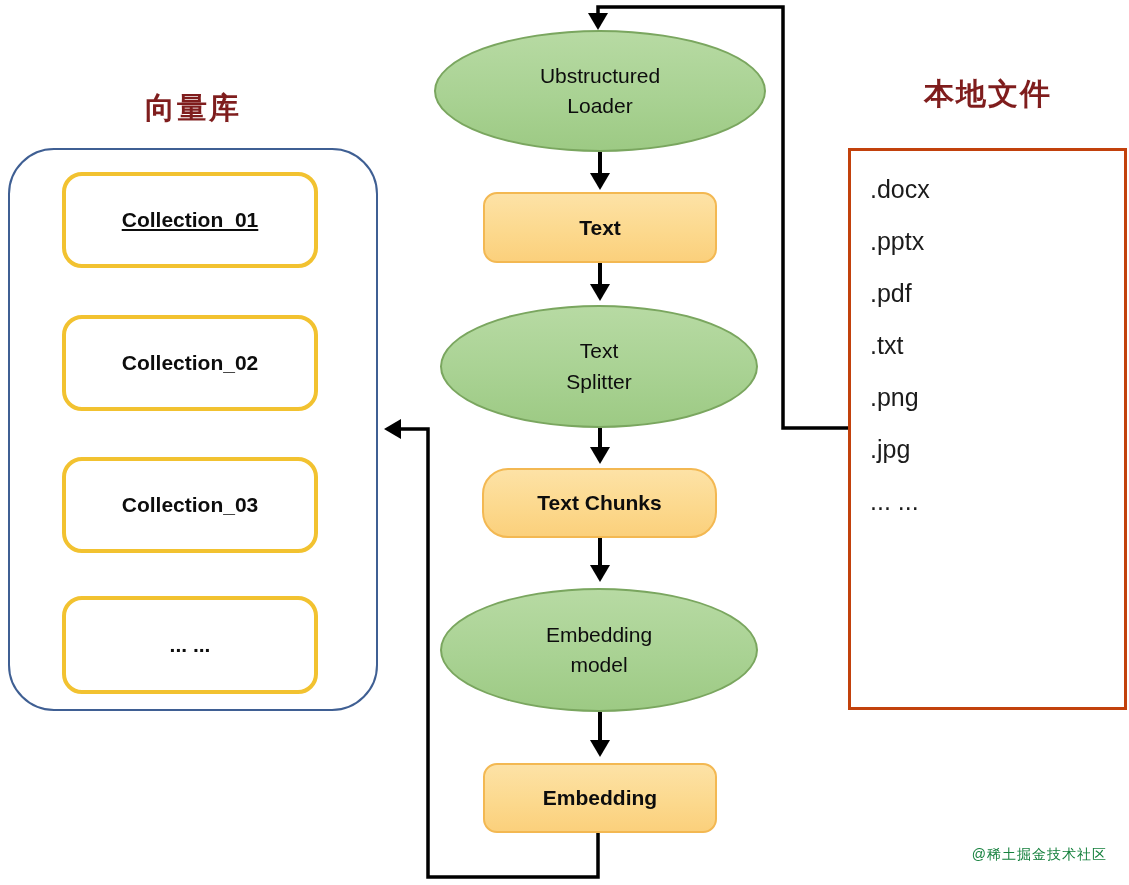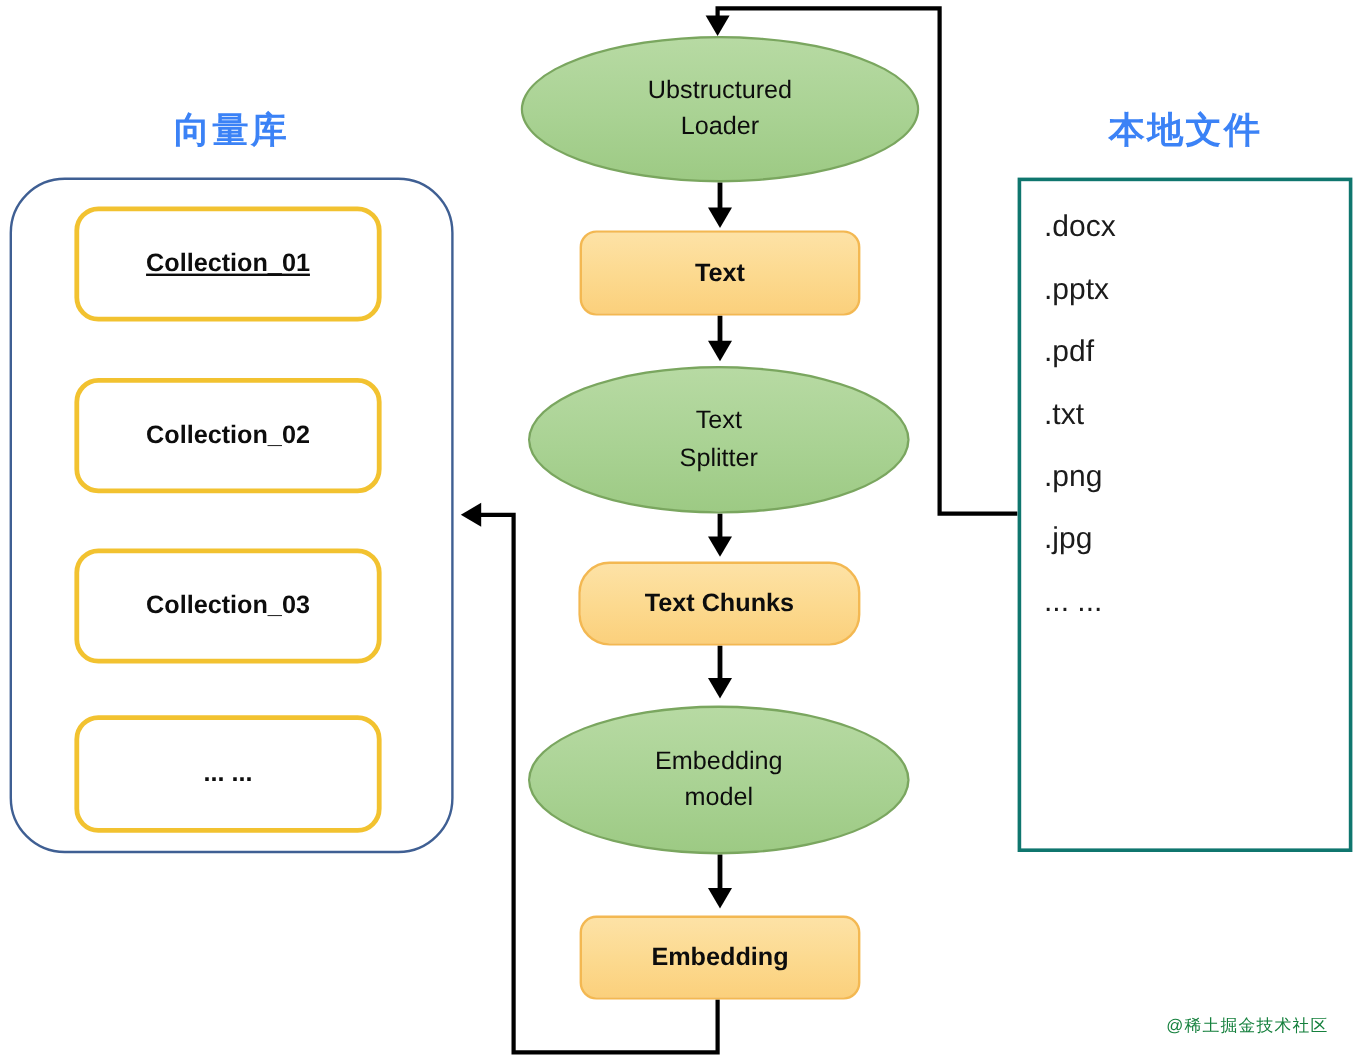--- a/index.html
+++ b/index.html
@@ -17,21 +17,21 @@
     left: 0; top: 0;
     width: 1129px; height: 885px;
     z-index: 1;
   }
   .panel-title {
     position: absolute;
     z-index: 2;
     font-size: 30px;
     font-weight: bold;
     text-align: center;
-    color: #3b82f6;
+    color: #7f1d1d;
     letter-spacing: 2px;
   }
   .vector-container {
     position: absolute;
     left: 8px; top: 148px;
     width: 370px; height: 563px;
     border: 2.5px solid #3f5f93;
     border-radius: 46px;
     background: #ffffff;
     box-sizing: border-box;
@@ -81,21 +81,21 @@
     justify-content: center;
     font-size: 21px;
     font-weight: bold;
     color: #0d0d0d;
     z-index: 2;
   }
   .files-box {
     position: absolute;
     left: 848px; top: 148px;
     width: 279px; height: 562px;
-    border: 3px solid #0f766e;
+    border: 3px solid #c2410c;
     background: #ffffff;
     box-sizing: border-box;
     padding-top: 12px;
     z-index: 2;
   }
   .file-item {
     height: 52px;
     line-height: 52px;
     padding-left: 19px;
     font-size: 25px;
@@ -166,21 +166,21 @@
   <div class="ellipse" style="left:440px; top:305px; width:318px; height:123px;">Text
 Splitter</div>
 
   <div class="process" style="left:482px; top:468px; width:235px; height:70px;border-radius:26px;">Text Chunks</div>
 
   <div class="ellipse" style="left:440px; top:588px; width:318px; height:124px;">Embedding
 model</div>
 
   <div class="process" style="left:483px; top:763px; width:234px; height:70px;">Embedding</div>
 
-  <div class="panel-title" style="left:848px; top:88px; width:280px;">本地文件</div>
+  <div class="panel-title" style="left:848px; top:74px; width:280px;">本地文件</div>
 
   <div class="files-box">
     <div class="file-item">.docx</div>
     <div class="file-item">.pptx</div>
     <div class="file-item">.pdf</div>
     <div class="file-item">.txt</div>
     <div class="file-item">.png</div>
     <div class="file-item">.jpg</div>
     <div class="file-item">... ...</div>
   </div>

